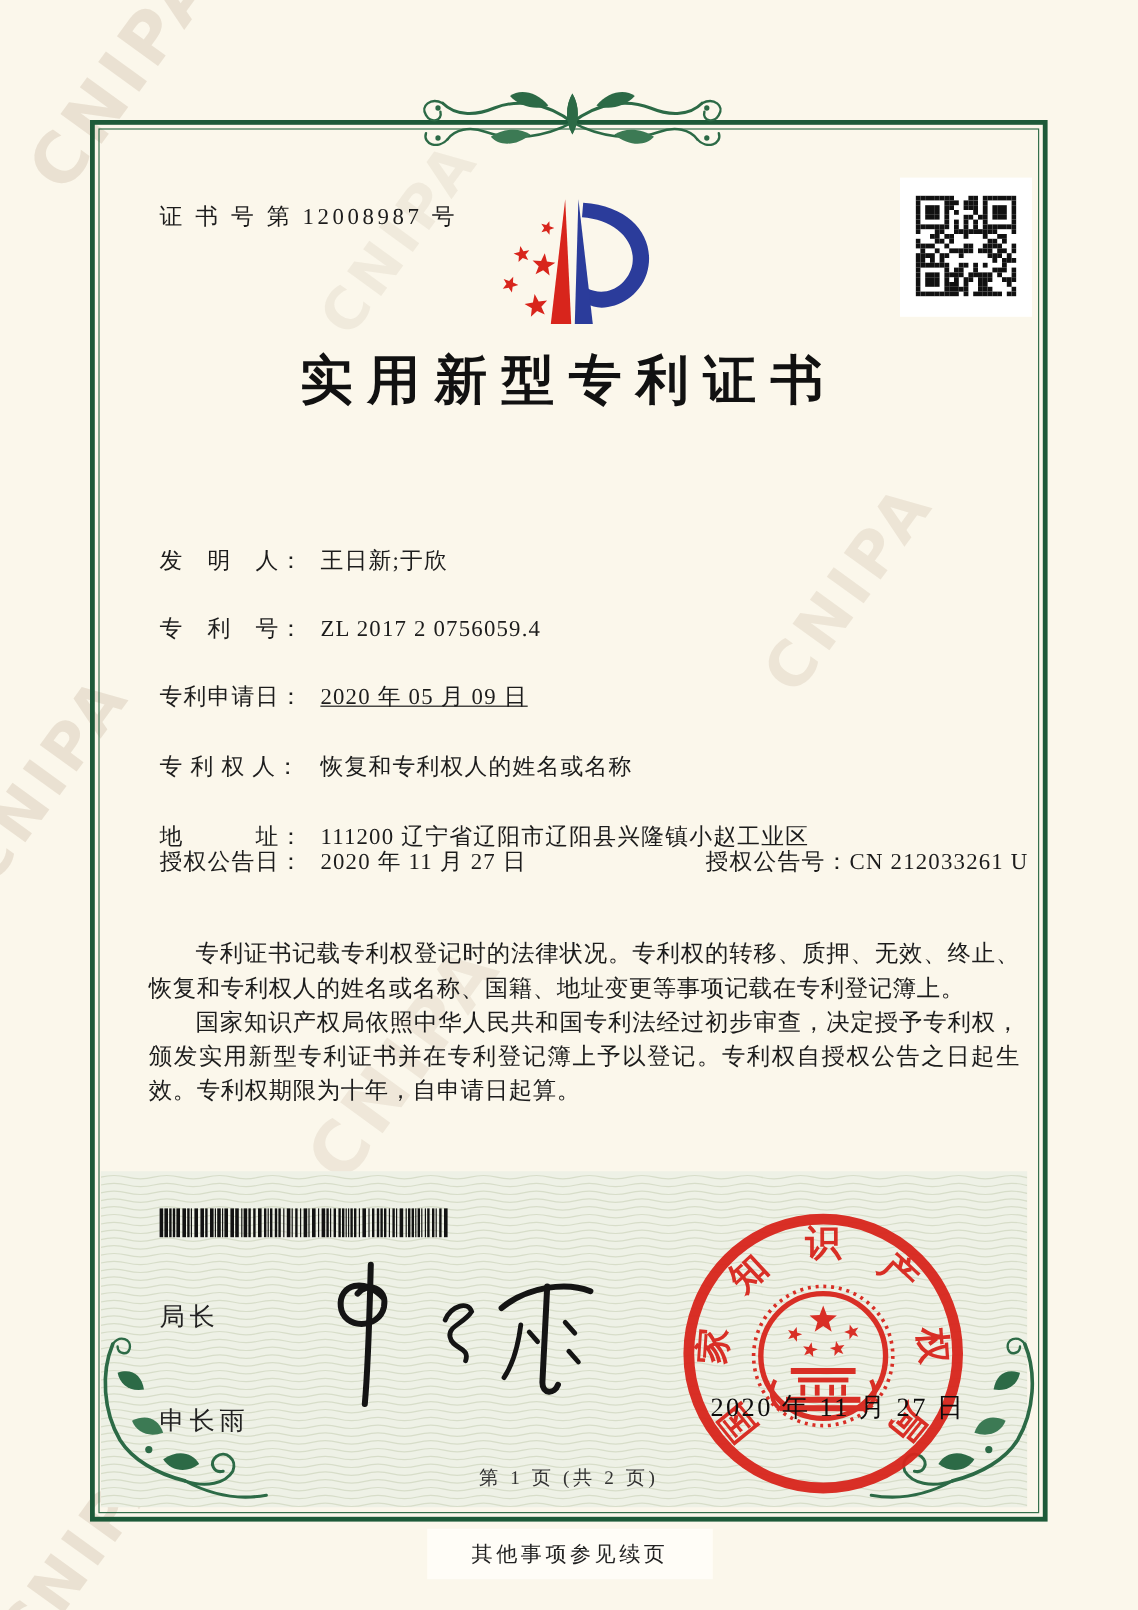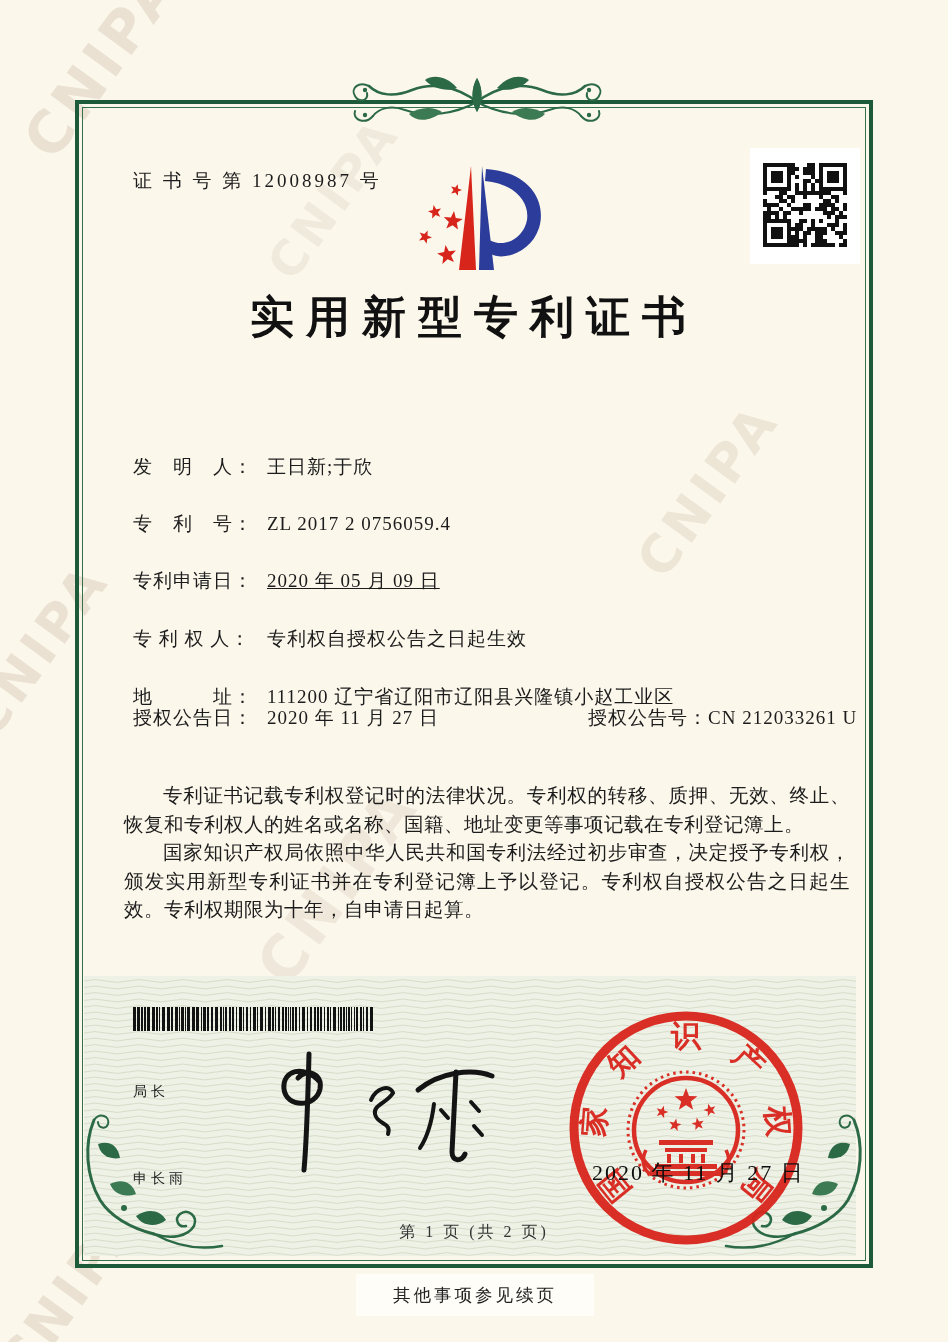--- a/index.html
+++ b/index.html
@@ -37,21 +37,21 @@
   .row .lab2{display:inline-block;white-space:pre;}
   .pair2{position:absolute;left:455px;top:0;}
 
   .paras{position:absolute;left:124px;top:782px;width:726px;font-size:19.5px;
          line-height:28.5px;text-align:justify;letter-spacing:0.5px;}
   .paras p{margin:0;text-indent:2em;}
 
   .barcode{position:absolute;left:133px;top:1007px;width:244px;height:24px;display:flex;align-items:stretch;}
   .barcode i{display:block;height:100%;}
 
-  .director{position:absolute;left:133px;font-size:14px;letter-spacing:4px;color:#222;}
+  .director{position:absolute;left:133px;font-size:21px;letter-spacing:4px;color:#222;}
   .sig{position:absolute;left:268px;top:1042px;}
 
   .seal{position:absolute;left:566px;top:1008px;opacity:0.95;}
   .sealdate{position:absolute;left:592px;top:1158px;font-size:22px;letter-spacing:2px;
             color:#0d0d0d;white-space:nowrap;}
 
   .pageno{position:absolute;left:0;top:1222px;width:948px;text-align:center;
           font-size:16px;letter-spacing:3px;color:#333;}
 
   .footnote{position:absolute;left:356px;top:1274px;width:238px;height:42px;background:#fffdf7;
@@ -430,21 +430,21 @@
   <div class="row" style="top:454px;">
     <span class="lab">发　明　人：</span><span>王日新;于欣</span>
   </div>
   <div class="row" style="top:511px;">
     <span class="lab">专　利　号：</span><span>ZL 2017 2 0756059.4</span>
   </div>
   <div class="row" style="top:568px;text-decoration:underline;">
     <span class="lab">专利申请日：</span><span>2020 年 05 月 09 日</span>
   </div>
   <div class="row" style="top:626px;">
-    <span class="lab">专 利 权 人：</span><span>专利权自授权公告之日起生效</span>
+    <span class="lab">专 利 权 人：</span><span>恢复和专利权人的姓名或名称</span>
   </div>
   <div class="row" style="top:684px;">
     <span class="lab">地　　　址：</span><span>111200 辽宁省辽阳市辽阳县兴隆镇小赵工业区</span>
   </div>
   <div class="row" style="top:705px;">
     <span class="lab">授权公告日：</span><span>2020 年 11 月 27 日</span>
     <span class="pair2">
       <span class="lab2">授权公告号：</span><span>CN 212033261 U</span>
     </span>
   </div>

